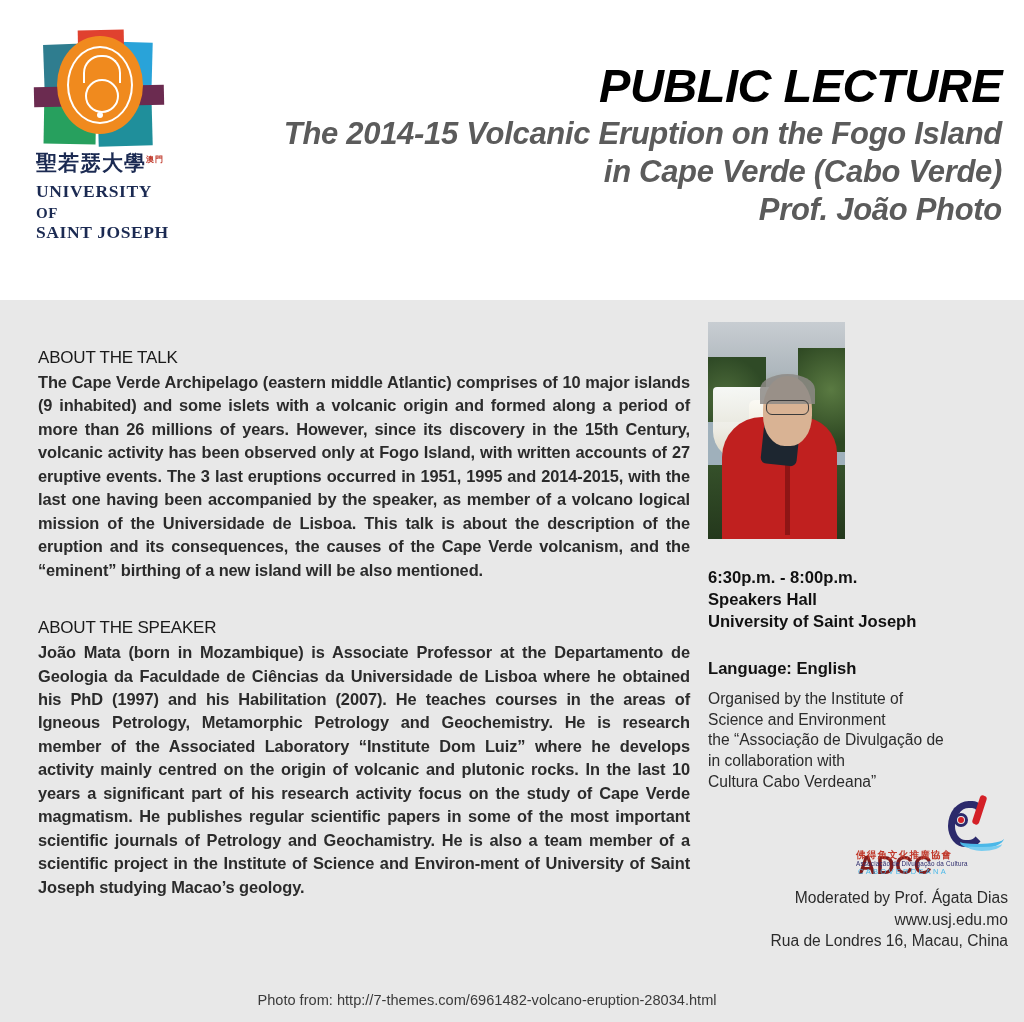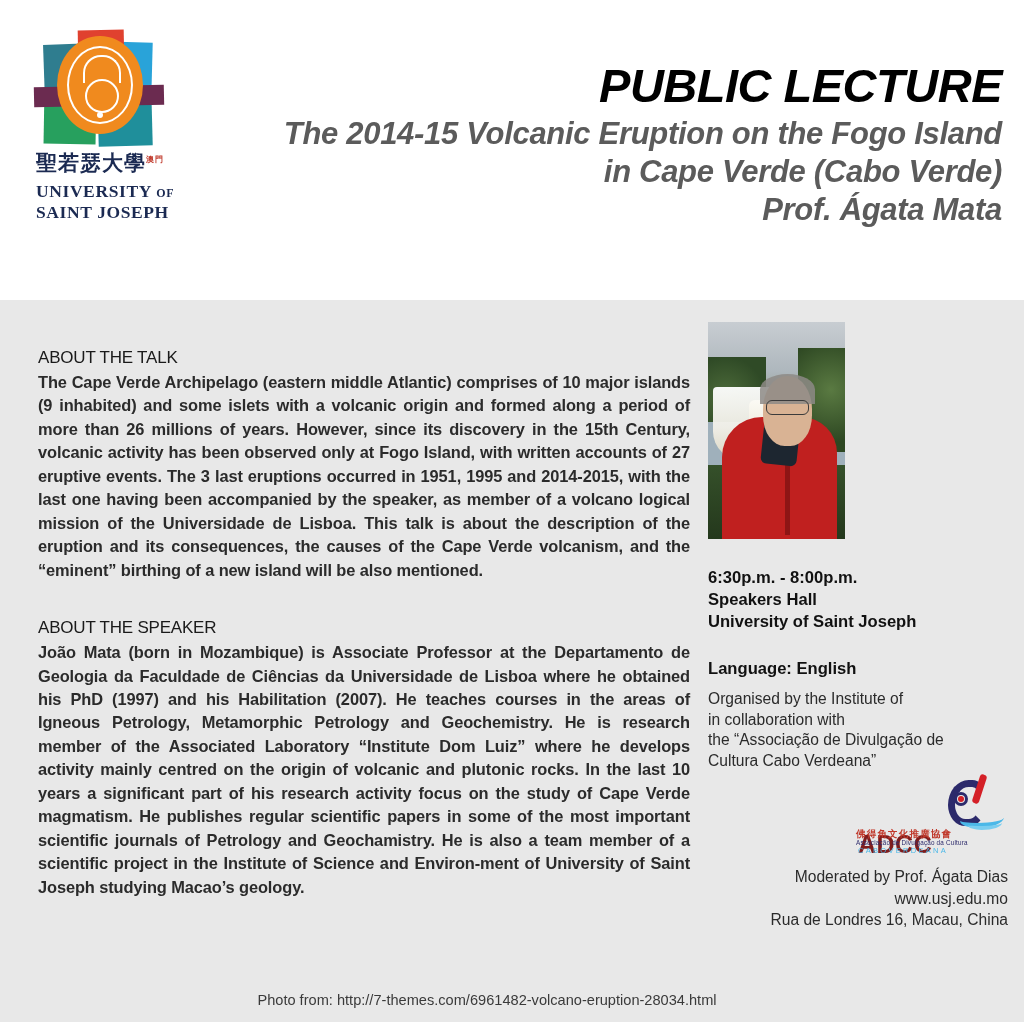--- a/index.html
+++ b/index.html
@@ -84,21 +84,21 @@
   .logo-cn .tiny { font-size: 8px; color: #c0392b; vertical-align: super; }
   .logo-en {
     margin-top: 6px;
     font-family: "Liberation Serif", serif;
     font-weight: 700;
     font-size: 17.5px;
     color: #1b2a52;
     letter-spacing: 0.6px;
     line-height: 1.18;
   }
-  .logo-en .of { font-size: 12px; margin-top: 30px; }
+  .logo-en .of { font-size: 15px; margin-top: 30px; }
 
   
   .title-wrap {
     position: absolute; right: 22px; top: 62px;
     text-align: right;
     width: 840px;
     font-style: italic;
   }
   .title-main {
     font-size: 47px;
@@ -353,21 +353,21 @@
         <span class="of">OF</span><br>
         <span>SAINT JOSEPH</span>
       </div>
     </div>
 
     <div class="title-wrap">
       <div class="title-main">PUBLIC LECTURE</div>
       <div class="title-sub">
         <div>The 2014-15 Volcanic Eruption on the Fogo Island</div>
         <div>in Cape Verde (Cabo Verde)</div>
-        <div>Prof. Ágata Mata</div>
+        <div>Prof. João Photo</div>
       </div>
     </div>
   </div>
 
   <div class="body-area">
 
     <div class="left-col">
       <div class="sec-head">ABOUT THE TALK</div>
       <div class="sec-body">The Cape Verde Archipelago (eastern middle Atlantic) comprises of 10 major islands (9 inhabited) and some islets with a volcanic origin and formed along a period of more than 26 millions of years. However, since its discovery in the 15th Century, volcanic activity has been observed only at Fogo Island, with written accounts of 27 eruptive events. The 3 last eruptions occurred in 1951, 1995 and 2014-2015, with the last one having been accompanied by the speaker, as member of a volcano logical mission of the Universidade de Lisboa. This talk is about the description of the eruption and its consequences, the causes of the Cape Verde volcanism, and the “eminent” birthing of a new island will be also mentioned.</div>
       <div class="sec-gap"></div>
@@ -395,22 +395,23 @@
       <div class="ev-block">
         <div>6:30p.m. - 8:00p.m.</div>
         <div>Speakers Hall</div>
         <div>University of Saint Joseph</div>
       </div>
 
       <div class="lang">Language: English</div>
 
       <div class="org">
         <div>Organised by the Institute of</div>
+        <div>Science and Environment</div>
+        <div>the “Associação de Divulgação de</div>
         <div>in collaboration with</div>
-        <div>the “Associação de Divulgação de</div>
         <div>Cultura Cabo Verdeana”</div>
       </div>
 
       <div class="adcc">
         <div class="adcc-glyph">
           <div class="adcc-swirl"></div>
           <div class="adcc-neck"></div>
           <div class="adcc-ring"></div>
           <div class="adcc-dot"></div>
           <div class="adcc-wave"></div>

